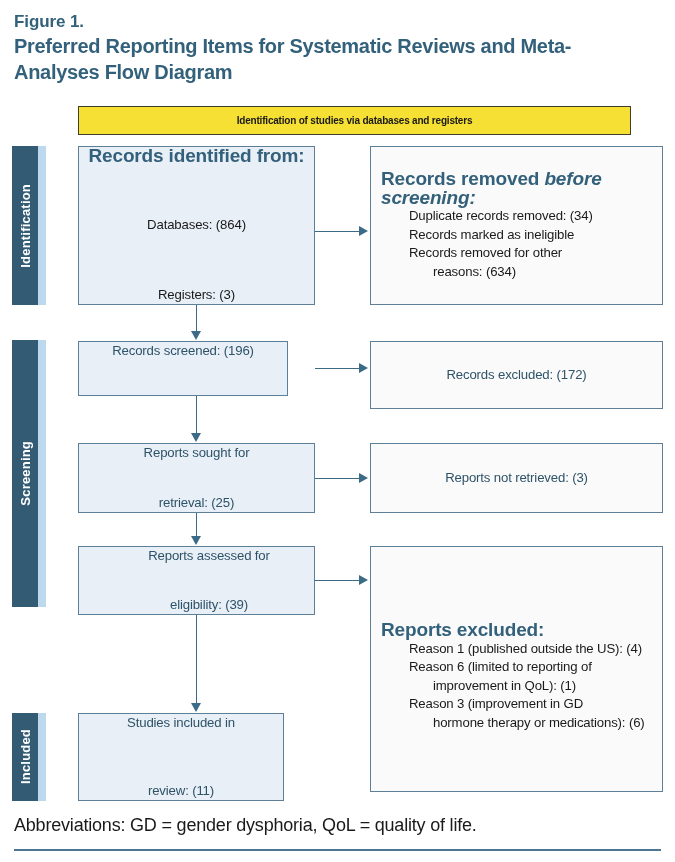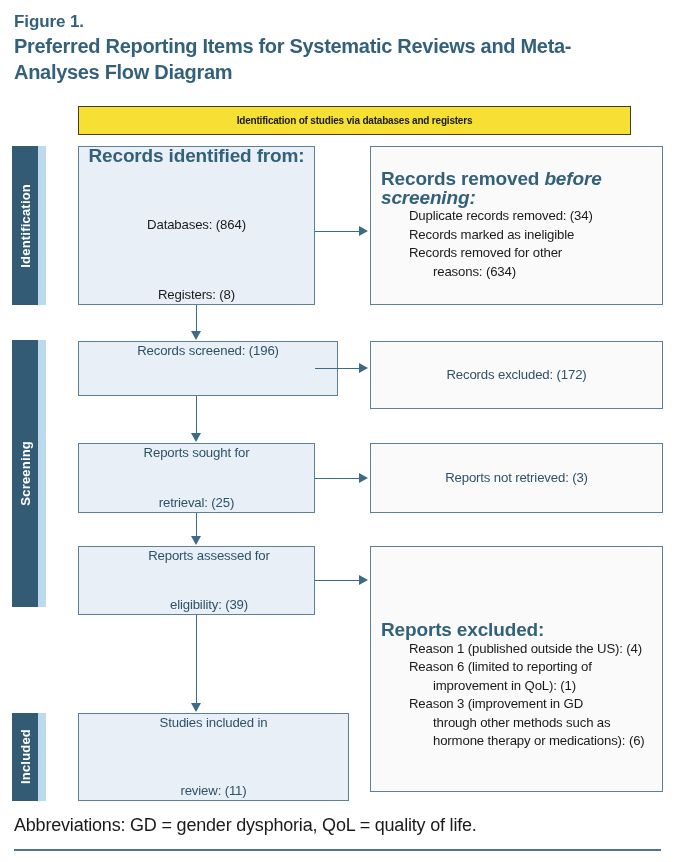--- a/index.html
+++ b/index.html
@@ -193,38 +193,38 @@
 <div class="stage-strip" style="top:340px; height:267px;"></div>
 
 <div class="stage-bar" style="top:713px; height:88px;">
   <span>Included</span>
 </div>
 <div class="stage-strip" style="top:713px; height:88px;"></div>
 
 <div class="box left" style="left:78px; top:146px; width:237px; height:159px;">
   <div class="hdr">Records identified from:</div>
   <div class="sub">Databases: (864)</div>
-  <div class="sub">Registers: (8)</div>
+  <div class="sub">Registers: (3)</div>
 </div>
 
 <div class="conn h" style="left:315px; top:231px; width:44px;"></div>
 <div class="arrow-r" style="left:359px; top:226px;"></div>
 
 <div class="box right listy" style="left:370px; top:146px; width:293px; height:159px;">
   <div class="hdr" style="margin-left:-14px;"><span>Records removed </span><span class="ital">before screening:</span></div>
   <div class="sub ind1">Duplicate records removed: (34)</div>
   <div class="sub ind1">Records marked as ineligible</div>
   <div class="sub ind1">Records removed for other</div>
   <div class="sub ind2">reasons: (634)</div>
 </div>
 
 <div class="conn v" style="left:196px; top:305px; height:27px;"></div>
 <div class="arrow-d" style="left:191px; top:331px;"></div>
 
-<div class="box left" style="left:78px; top:341px; width:260px; height:55px;">
+<div class="box left" style="left:78px; top:341px; width:210px; height:55px;">
   <div>Records screened: (196)</div>
 </div>
 
 <div class="conn h" style="left:315px; top:368px; width:44px;"></div>
 <div class="arrow-r" style="left:359px; top:363px;"></div>
 
 <div class="box right centered" style="left:370px; top:341px; width:293px; height:68px;">
   <div>Records excluded: (172)</div>
 </div>
 
@@ -253,26 +253,25 @@
 
 <div class="conn h" style="left:315px; top:580px; width:44px;"></div>
 <div class="arrow-r" style="left:359px; top:575px;"></div>
 
 <div class="box right listy" style="left:370px; top:546px; width:293px; height:246px; justify-content:flex-start; padding-top:74px;">
   <div class="hdr" style="margin-left:-14px;">Reports excluded:</div>
   <div class="sub ind1">Reason 1 (published outside the US): (4)</div>
   <div class="sub ind1">Reason 6 (limited to reporting of</div>
   <div class="sub ind2">improvement in QoL):  (1)</div>
   <div class="sub ind1">Reason 3 (improvement in GD</div>
-  <div class="sub ind2">through other methods such as</div>
   <div class="sub ind2">hormone therapy or medications): (6)</div>
 </div>
 
 <div class="conn v" style="left:196px; top:615px; height:89px;"></div>
 <div class="arrow-d" style="left:191px; top:703px;"></div>
 
-<div class="box left" style="left:78px; top:713px; width:271px; height:88px;">
+<div class="box left" style="left:78px; top:713px; width:206px; height:88px;">
   <div>Studies included in</div>
   <div>review: (11)</div>
 </div>
 
 <div id="footnote">Abbreviations: GD = gender dysphoria, QoL = quality of life.</div>
 <div id="rule"></div>
 
 </body></html>

